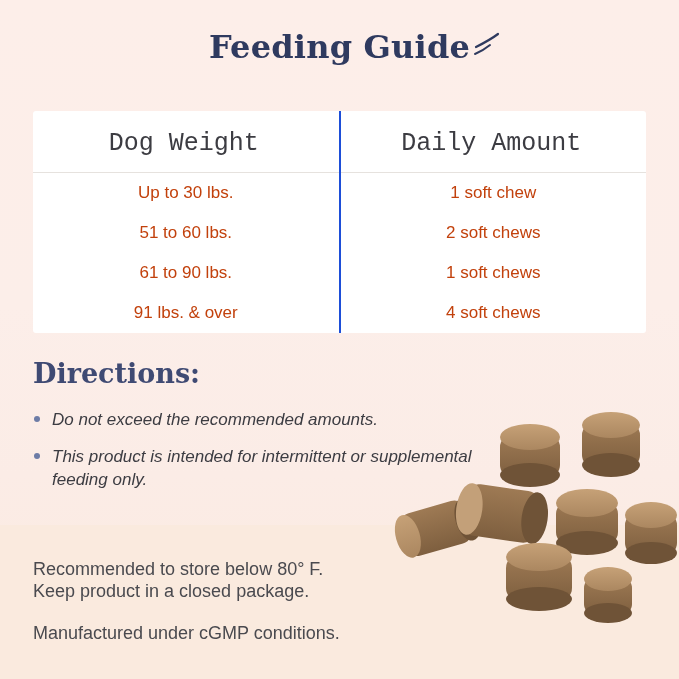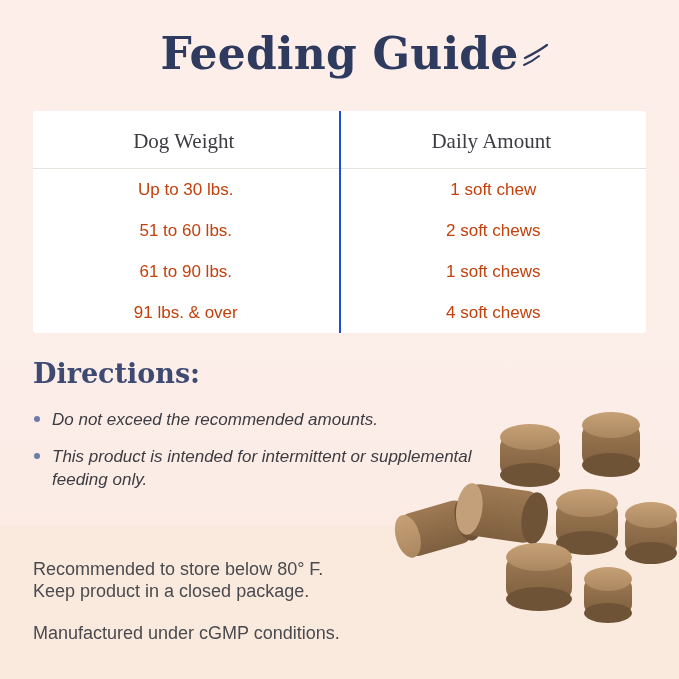--- a/index.html
+++ b/index.html
@@ -33,21 +33,21 @@
     position: absolute;
     left: 0;
     top: 28px;
     width: 679px;
     text-align: center;
   }
   .title {
     display: inline-block;
     position: relative;
     font-family: "DejaVu Serif", "Liberation Serif", serif;
-    font-size: 44px;
+    font-size: 32px;
     font-weight: bold;
     color: #2f3a5f;
     letter-spacing: 0.2px;
   }
   .title-spark {
     position: absolute;
     right: -32px;
     top: 2px;
     width: 30px;
     height: 30px;
@@ -62,23 +62,23 @@
     background: #ffffff;
     border-radius: 3px;
   }
   .table {
     width: 100%;
     height: 100%;
     border-collapse: collapse;
     table-layout: fixed;
   }
   .table th {
-    font-family: Liberation Serif, serif;
+    font-family: Liberation Mono, monospace;
     font-weight: normal;
-    font-size: 21px;
+    font-size: 25px;
     color: #3c3c42;
     padding: 18px 4px 14px 0;
     text-align: center;
   }
   .table thead tr {
     border-bottom: 1px solid #e6e2de;
   }
   .table td {
     font-size: 17px;
     color: #c2410c;

